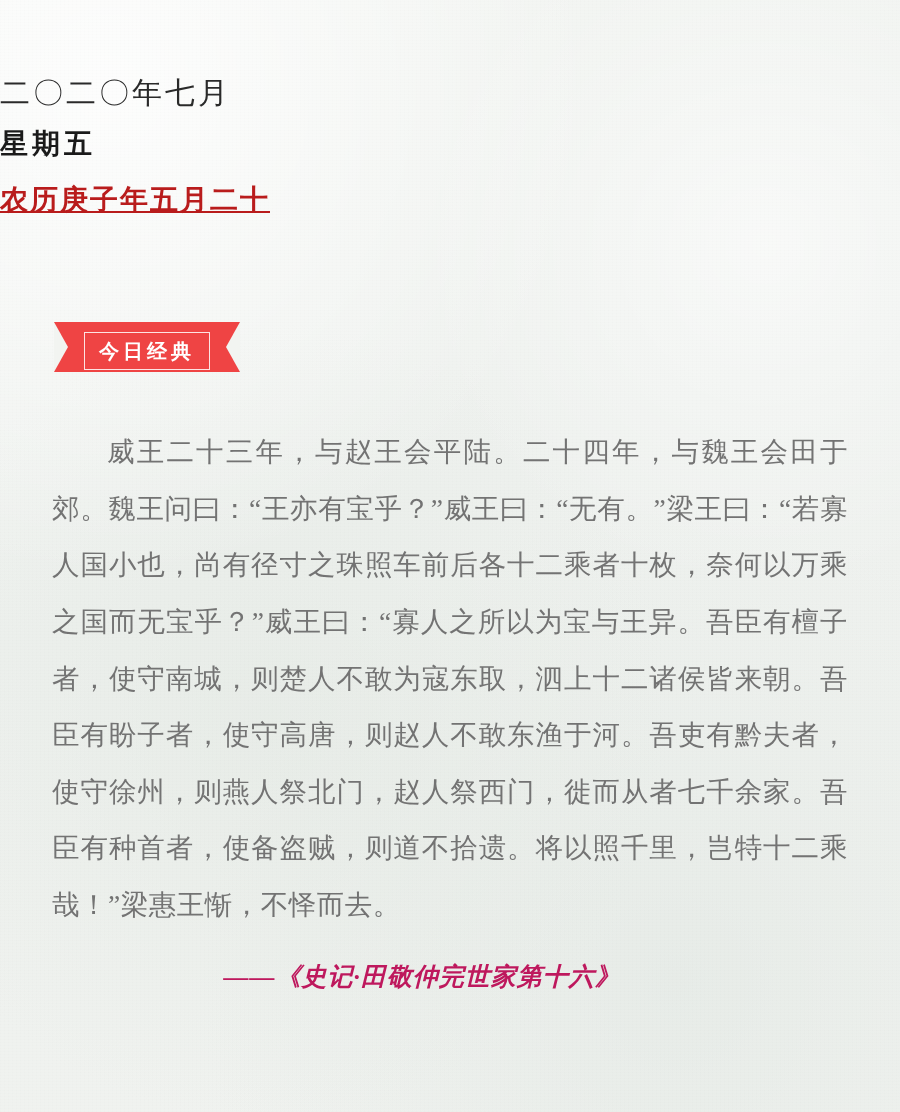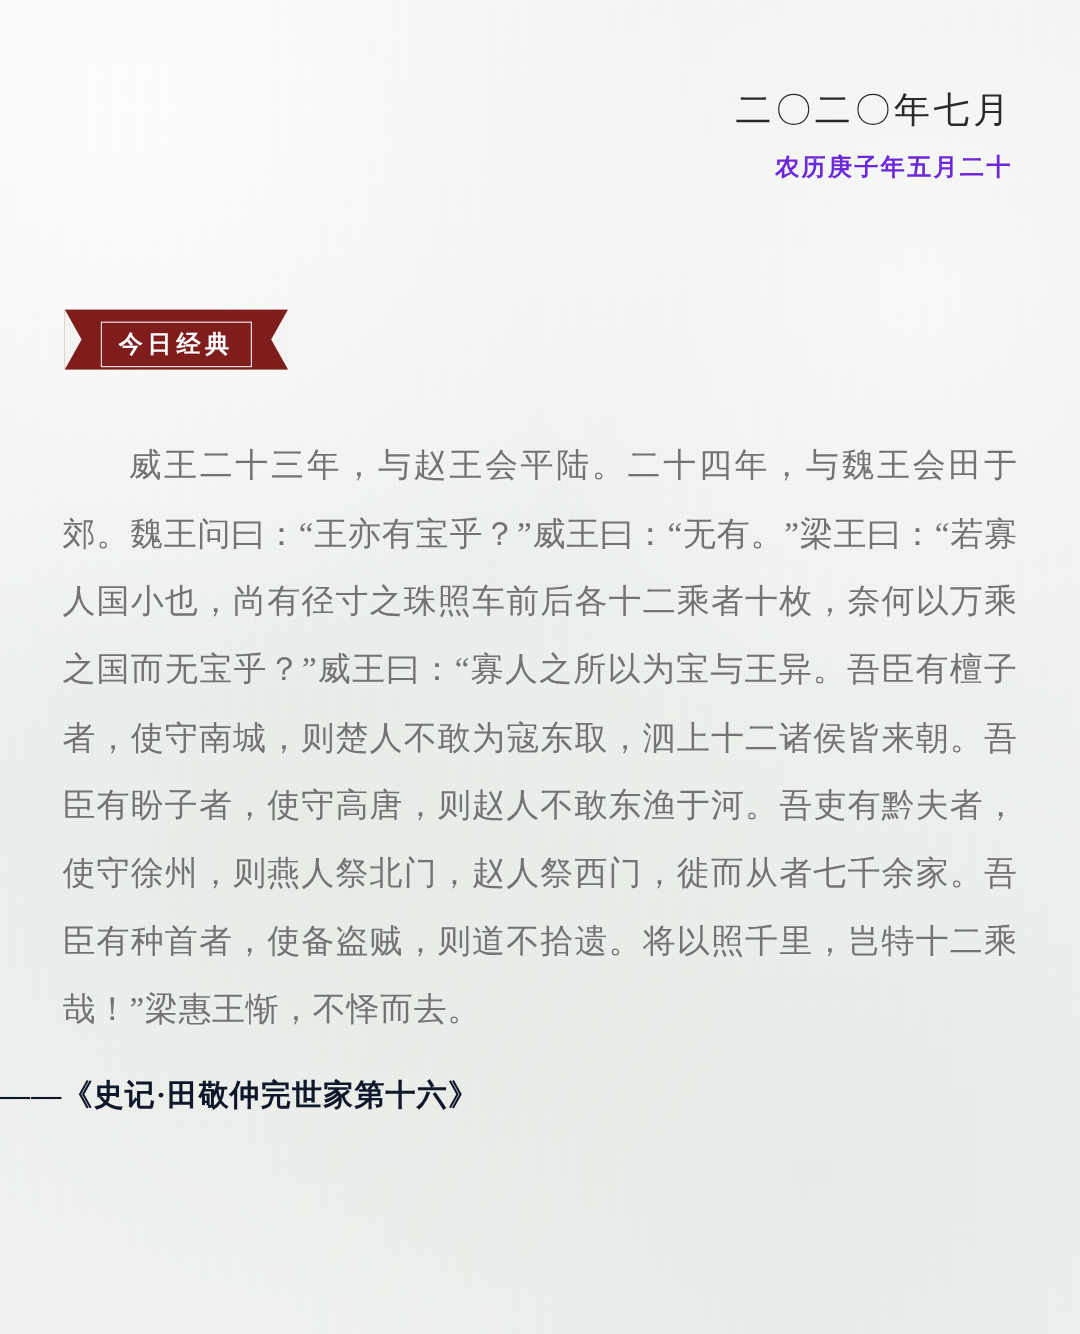--- a/index.html
+++ b/index.html
@@ -36,21 +36,21 @@
       repeating-linear-gradient(90deg, rgba(0,0,0,0.010) 0px, rgba(0,0,0,0.010) 1px, rgba(255,255,255,0) 1px, rgba(255,255,255,0) 4px);
     pointer-events: none;
   }
   .content {
     position: relative;
     z-index: 2;
   }
 
   
   .date-block {
-    text-align: right;
+    text-align: left;
     padding: 78px 56px 0 0;
   }
   .date-ym {
     font-size: 30px;
     letter-spacing: 3px;
     color: #2a2a2a;
     line-height: 1;
     margin-bottom: 22px;
     font-family: "Liberation Serif", "DejaVu Serif", serif;
   }
@@ -65,35 +65,36 @@
   }
   .date-weekday {
     font-size: 28px;
     font-weight: 700;
     letter-spacing: 4px;
     line-height: 1;
     color: #1a1a1a;
     margin-bottom: 28px;
   }
   .date-lunar {
-    font-size: 20px;
+    font-size: 28px;
     font-weight: 700;
     letter-spacing: 2px;
     line-height: 1;
-    color: #6d28d9;
+    color: #b91c1c;
+    text-decoration: underline;
   }
 
   
   .banner-wrap {
     margin: 108px 0 0 54px;
   }
   .banner {
     position: relative;
     display: inline-block;
-    background: #7f1d1d;
+    background: #ef4444;
     color: #fff;
     padding: 10px 30px;
     height: 30px;
     line-height: 30px;
     box-sizing: content-box;
   }
   .banner .inner {
     border: 1px solid rgba(255,255,255,0.85);
     padding: 3px 14px;
     font-size: 20px;
@@ -128,37 +129,39 @@
     line-height: 2.06;
     text-align: justify;
     text-justify: inter-ideograph;
     text-indent: 2em;
     color: #737373;
     letter-spacing: 0.5px;
     font-family: "Liberation Serif", "DejaVu Serif", serif;
   }
   .source {
     margin: 26px 56px 0 0;
-    text-align: left;
+    text-align: center;
     font-size: 25px;
     font-weight: 700;
-    color: #0f172a;
+    color: #be185d;
     letter-spacing: 1px;
+    font-style: italic;
   }
 </style>
 </head>
 <body>
 
 <div class="paper-texture"></div>
 <div class="grain"></div>
 
 <div class="content">
 
   <div class="date-block">
     <div class="date-ym">二〇二〇年七月</div>
+    <div class="date-weekday">星期五</div>
     <div class="date-lunar">农历庚子年五月二十</div>
   </div>
 
   <div class="banner-wrap">
     <div class="banner">
       <span class="inner">今日经典</span>
     </div>
   </div>
 
   <div class="classic-text">威王二十三年，与赵王会平陆。二十四年，与魏王会田于郊。魏王问曰：“王亦有宝乎？”威王曰：“无有。”梁王曰：“若寡人国小也，尚有径寸之珠照车前后各十二乘者十枚，奈何以万乘之国而无宝乎？”威王曰：“寡人之所以为宝与王异。吾臣有檀子者，使守南城，则楚人不敢为寇东取，泗上十二诸侯皆来朝。吾臣有盼子者，使守高唐，则赵人不敢东渔于河。吾吏有黔夫者，使守徐州，则燕人祭北门，赵人祭西门，徙而从者七千余家。吾臣有种首者，使备盗贼，则道不拾遗。将以照千里，岂特十二乘哉！”梁惠王惭，不怿而去。</div>

